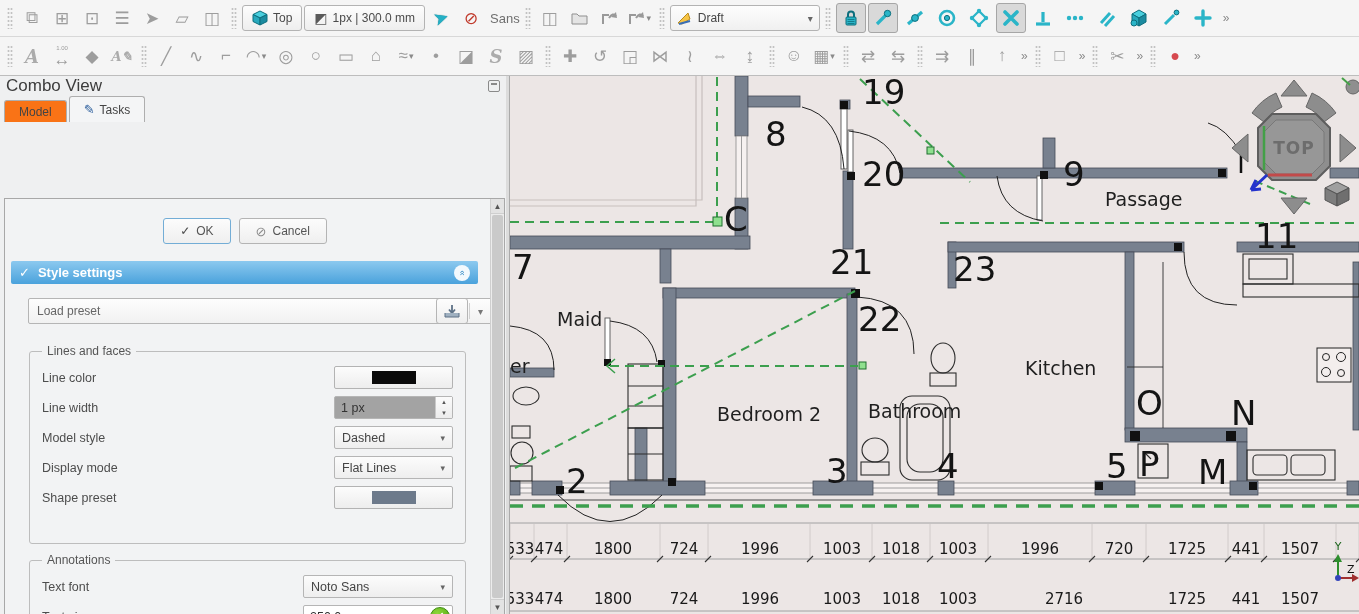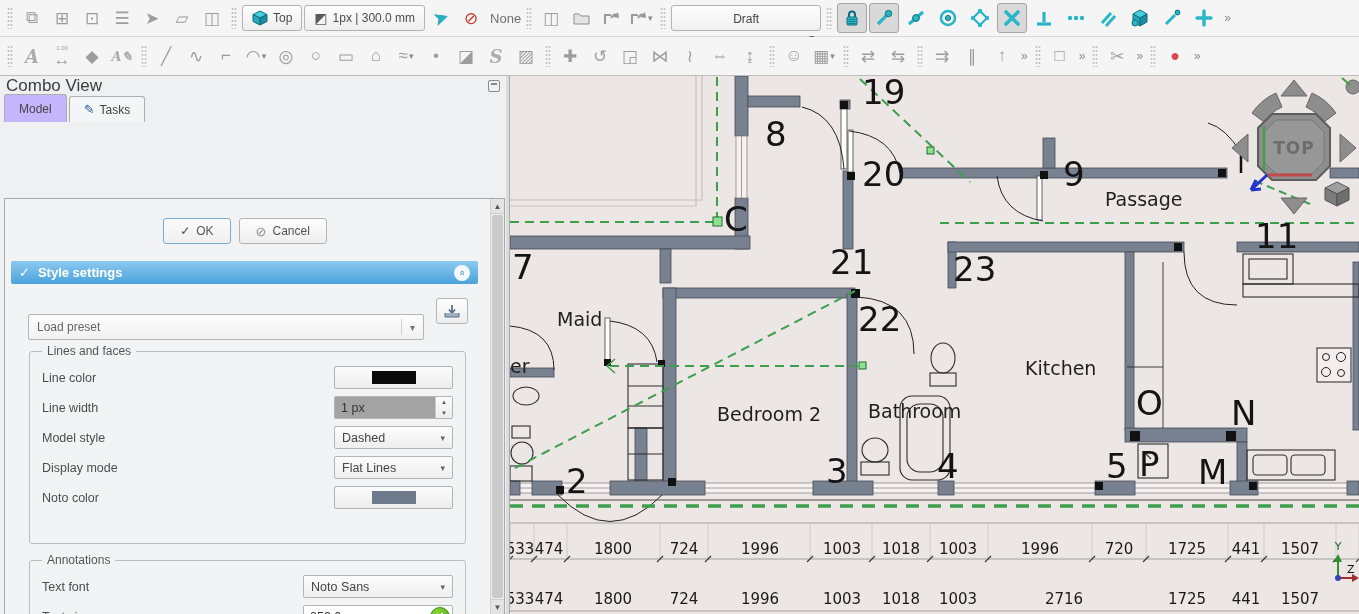--- a/index.html
+++ b/index.html
@@ -13,40 +13,40 @@
   .grip { width:6px; height:22px; margin:0 3px;
           background-image:radial-gradient(#c2c2c2 1px, transparent 1.1px);
           background-size:3px 4px; }
   .tbtn { min-width:28px; height:28px; display:flex; align-items:center; justify-content:center;
           color:#9d9d9d; font-size:17px; border-radius:3px; }
   .tbtn.serif { font-family:"DejaVu Serif", serif; font-style:italic; font-weight:bold; font-size:18px; color:#ababab; }
   .tbtn .dd { font-size:9px; color:#8a8a8a; margin-left:1px; }
   .framedbtn { height:26px; border:1px solid #b3b3b3; border-radius:3px; background:linear-gradient(#fdfdfd,#eeeeee);
                display:flex; align-items:center; gap:5px; padding:0 9px; color:#4b4b4b; font-size:12px; }
   .combo-wb { width:150px; height:26px; border:1px solid #b3b3b3; border-radius:3px; background:linear-gradient(#fdfdfd,#f0f0f0);
-              display:flex; align-items:center; gap:6px; padding:0 6px; color:#444;flex-direction:column; }
+              display:flex; align-items:center; gap:6px; padding:0 6px; color:#444; }
   .combo-wb .arr { margin-left:auto; color:#666; font-size:10px; }
   .snapbtn { width:30px; height:30px; display:flex; align-items:center; justify-content:center; border-radius:3px; border:1px solid transparent; }
   .snapbtn.pressed { background:#d9d9d9; border-color:#a6a6a6; }
   .redno { color:#c0392b; font-size:17px; }
   .nonelbl { color:#6f6f6f; font-size:13px; margin-left:3px; }
   .tealarrow { color:#25b0c5; font-size:18px; transform:rotate(-18deg); text-shadow:0 0 1px #0d6e7d; }
   .ovf { color:#8a8a8a; font-size:12px; letter-spacing:-1px; padding:0 3px; }
   .rec { color:#d6494f; font-size:16px; }
   .mini-dim { display:flex; flex-direction:column; align-items:center; line-height:1; color:#9d9d9d; }
   .mini-dim b { font-size:6px; font-weight:normal; }
 
   
   #panel { position:absolute; left:0; top:76px; width:506px; bottom:0; background:#eff0f1; }
   #panel-title { height:20px; display:flex; align-items:center; padding:2px 6px; color:#3c3c3c; font-size:17px; }
   .float-ico { margin-left:auto; width:12px; height:12px; border:1px solid #8a8a8a; border-radius:2px; position:relative; }
   .float-ico:before { content:""; position:absolute; left:2px; top:2px; width:6px; height:2px; background:#8a8a8a; }
   #tabs { height:26px; display:flex; align-items:flex-end; padding-left:4px; gap:2px; }
-  .tab { height:28px; padding:0 14px; display:flex; align-items:center; gap:5px; font-size:12px; color:#444;
-         border:1px solid #aeaeae; border-bottom:none; border-radius:3px 3px 0 0; background:#c4b5fd; }
+  .tab { height:22px; padding:0 14px; display:flex; align-items:center; gap:5px; font-size:12px; color:#444;
+         border:1px solid #aeaeae; border-bottom:none; border-radius:3px 3px 0 0; background:#f97316; }
   .tab.active { background:#f4f5f6; height:26px; z-index:2; }
   .pen { color:#2a5d9c; font-size:13px; transform:rotate(0deg); }
   #task-area { position:absolute; left:4px; right:1px; top:122px; bottom:0; border:1px solid #a8a8a8; border-bottom:none; background:#f2f3f4; }
   #task-scroll { position:absolute; right:0; top:0; bottom:0; width:14px; background:#ececec; border-left:1px solid #cfcfcf; }
   .sc-arrow { height:15px; display:flex; align-items:center; justify-content:center; font-size:8px; color:#555; background:#e3e3e3; border-bottom:1px solid #cfcfcf; }
   .sc-arrow.bot { position:absolute; bottom:0; left:0; right:0; border-top:1px solid #cfcfcf; border-bottom:none; }
   #sc-thumb { position:absolute; top:16px; bottom:16px; left:1px; right:1px; background:#cacaca; border-radius:2px; }
 
   .btnrow { position:absolute; top:19px; left:0; width:480px; display:flex; justify-content:center; gap:8px; }
   .pbtn { height:26px; padding:0 16px; border:1px solid #b4b4b4; border-radius:3px; background:linear-gradient(#fcfcfc,#efefef);
@@ -58,21 +58,21 @@
                   background:linear-gradient(#8cc9ef,#4aa2dc); display:flex; align-items:center; padding:0 8px; gap:8px; }
   #style-header .chk { color:#fff; font-size:13px; }
   #style-header .ttl { color:#fff; font-weight:bold; font-size:13px; }
   #style-header .collapse { margin-left:auto; width:16px; height:16px; border-radius:50%; background:#f3f9fd; color:#2d87c3;
                             display:flex; align-items:center; justify-content:center; font-size:9px; }
 
   #load-row { position:absolute; left:23px; top:99px; width:440px; height:26px; }
   .combo { height:100%; border:1px solid #b5b5b5; border-radius:2px; background:linear-gradient(#fdfdfd,#f1f1f1);
            display:flex; align-items:center; padding:0 8px; color:#666; }
   .combo .arr { margin-left:auto; color:#777; font-size:10px; padding-left:8px; border-left:1px solid #d0d0d0; height:16px; display:flex; align-items:center; }
-  #load-combo { position:absolute; left:0; top:16px; width:396px; }
+  #load-combo { position:absolute; left:0; top:0; width:464px; }
   #preset-save { position:absolute; right:0; top:0; width:32px; height:26px; border:1px solid #b5b5b5; border-radius:3px;
                  background:linear-gradient(#fdfdfd,#eee); display:flex; align-items:center; justify-content:center; }
 
   .groupbox { position:absolute; left:24px; width:437px; border:1px solid #bdbdbd; border-radius:3px;margin-top:12px; }
   .groupbox .legend { position:absolute; top:-8px; left:12px; background:#f2f3f4; padding:0 5px; color:#555; font-size:12px; }
   #grp-lines { top:140px; height:193px; }
   #grp-annot { top:349px; height:270px; }
   .frow { display:flex; align-items:center; height:23px; margin:0 12px 7px 12px; }
   .grp-pad { padding-top:14px; }
   .flabel { color:#4d4d4d; font-size:12.5px; }
@@ -122,21 +122,21 @@
       <path d="M15 4.5 L8 8 8 15 15 11.5Z" fill="#1b8ba0" stroke="#0d6e7d"></path>
     </svg>
     <span>Top</span>
   </div>
   <div class="framedbtn">
     <span style="color:#5a5a5a;font-size:14px">◩</span>
     <span>1px | 300.0 mm</span>
   </div>
   <div class="tbtn tealarrow">➤</div>
   <div class="tbtn redno">⊘</div>
-  <span class="nonelbl">None</span>
+  <span class="nonelbl">Sans</span>
   <div class="grip"></div>
 
   <div class="tbtn">◫</div>
   <div class="tbtn">
     <svg width="17" height="14" viewBox="0 0 17 14">
         <path d="M1 3 h5 l2 2 h8 v8 H1 Z" fill="#e4e4e4" stroke="#8f8f8f"></path>
       </svg>
   </div>
   <div class="tbtn">
     <svg width="17" height="15" viewBox="0 0 17 15">
@@ -383,21 +383,21 @@
         </div>
       </div>
       <div class="frow">
         <span class="flabel">Display mode</span>
         <div class="fctl cselect">
           <span>Flat Lines</span>
           <span class="arr">▾</span>
         </div>
       </div>
       <div class="frow">
-        <span class="flabel">Noto color</span>
+        <span class="flabel">Shape preset</span>
         <div class="fctl colorbtn">
             <span class="sw" style="background: rgb(109, 122, 139);"></span>
           </div>
       </div>
     </div>
 
     <div id="grp-annot" class="groupbox">
       <span class="legend">Annotations</span>
       <div class="grp-pad"></div>
       <div class="frow">

